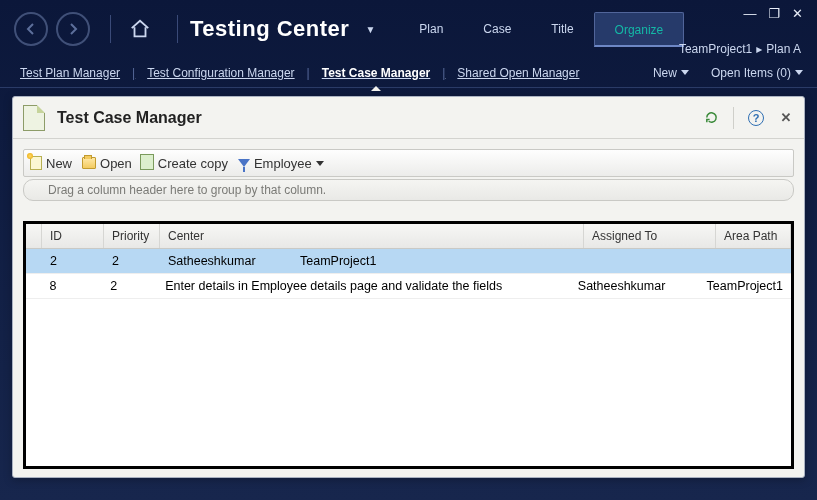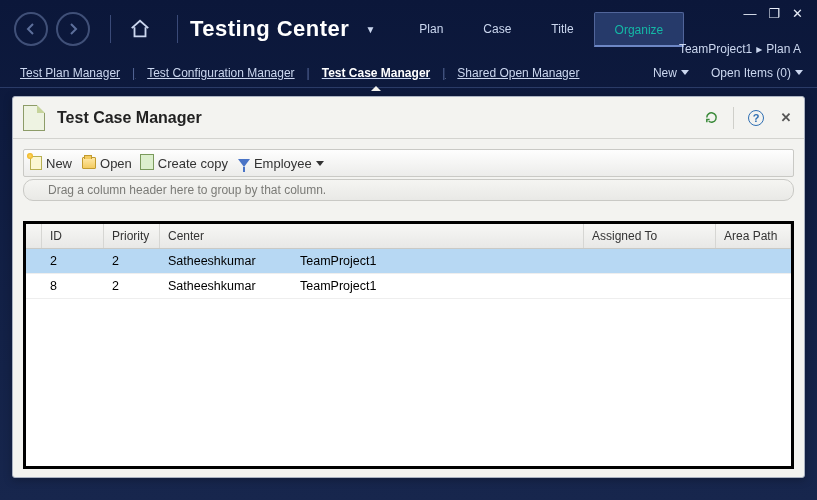--- a/index.html
+++ b/index.html
@@ -185,19 +185,20 @@
             <div class="corner"></div>
             <div class="cell col-id">2</div>
             <div class="cell col-pri">2</div>
             <div class="cell col-assigned">Satheeshkumar</div>
             <div class="cell col-area">TeamProject1</div>
           </div>
           <div class="row">
             <div class="corner"></div>
             <div class="cell col-id">8</div>
             <div class="cell col-pri">2</div>
+            <div class="cell col-title">Enter details in Employee details page and validate the fields</div>
             <div class="cell col-assigned">Satheeshkumar</div>
             <div class="cell col-area">TeamProject1</div>
           </div>
         </div>
     </div>
   </div>
 </div>
 
 </body></html>

